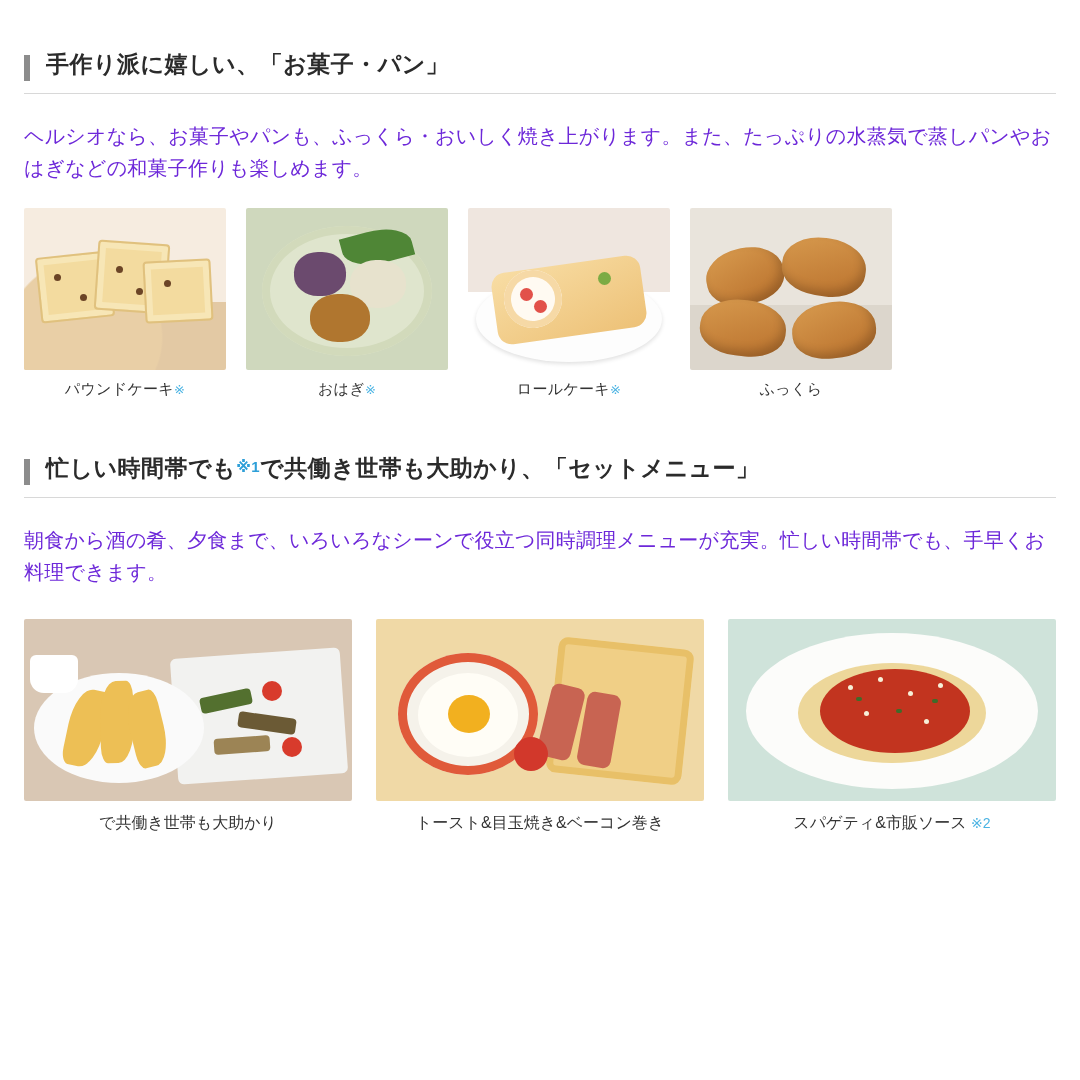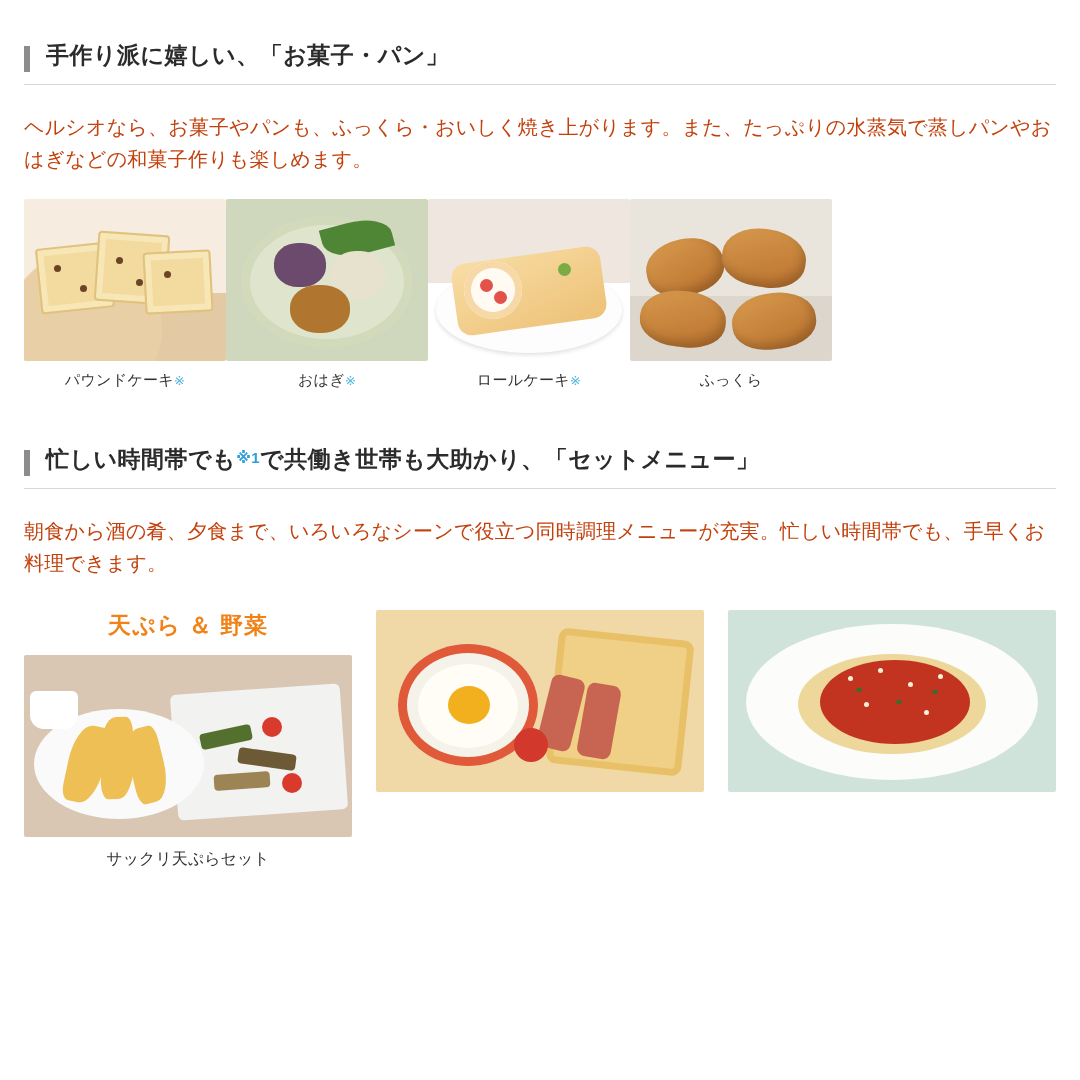--- a/index.html
+++ b/index.html
@@ -3,21 +3,21 @@
 <meta charset="utf-8">
 <style>
   * { box-sizing: border-box; margin: 0; padding: 0; }
   html, body {
     width: 1080px; height: 1080px;
     background: #ffffff;
     font-family: "Liberation Sans", "DejaVu Sans", sans-serif;
     color: #333333;
     overflow: hidden;
   }
-  .page { width: 1080px; height: 1080px; position: relative; padding: 0 24px; }
+  .page { width: 1080px; height: 1080px; position: relative; padding: 9px 24px; }
 
   
   .section { width: 1032px; margin: 0 auto; }
   .sec-head {
     position: relative;
     border-bottom: 1px solid #d8d8d8;
     padding: 0 0 14px 22px;
   }
   .sec-head::before {
     content: "";
@@ -37,29 +37,29 @@
     color: #2e9fd8;
     font-size: 15px;
     vertical-align: 4px;
     font-weight: bold;
   }
 
   .sec-desc {
     margin-top: 26px;
     font-size: 20px;
     line-height: 1.62;
-    color: #c2410c;
+    color: #6d28d9;
     letter-spacing: 0.2px;
   }
 
   
   .strip {
     margin-top: 24px;
     display: flex;
-    gap: 0;
+    gap: 20px;
   }
   .strip .cell { width: 202px; }
   .strip .ph {
     width: 202px; height: 162px;
     border-radius: 2px;
     overflow: hidden;
     position: relative;
   }
   .cap {
     margin-top: 10px;
@@ -269,65 +269,66 @@
 
   <div class="section">
     <div class="sec-head">
       <div class="sec-title"><span>忙しい時間帯でも</span><span class="sup-blue">※1</span><span>で共働き世帯も大助かり、「セットメニュー」</span></div>
     </div>
     <p class="sec-desc">朝食から酒の肴、夕食まで、いろいろなシーンで役立つ同時調理メニューが充実。忙しい時間帯でも、手早くお料理できます。</p>
 
     <div class="setgrid">
 
       <div class="cell">
-        <div class="set-title">天ぷら ＆ 野菜</div>
         <div class="ph img-tempura">
           <div class="bg"></div>
           <div class="mat"></div>
           <div class="plateL"></div>
           <div class="cup"></div>
           <div class="veg" style="left:176px;top:74px;width:52px;height:16px;transform:rotate(-12deg)"></div>
           <div class="veg" style="left:214px;top:96px;width:58px;height:16px;transform:rotate(8deg);background:#6b5a35"></div>
           <div class="veg" style="left:190px;top:118px;width:56px;height:16px;transform:rotate(-4deg);background:#9c8455"></div>
           <div class="tom" style="left:238px;top:62px"></div>
           <div class="tom" style="left:258px;top:118px"></div>
           <div class="shrimp sh1"></div>
           <div class="shrimp sh2"></div>
           <div class="shrimp sh3"></div>
         </div>
-        <div class="set-cap"><span>サックリ天ぷらセット</span><span class="mark"></span></div>
+        <div class="set-cap"><span>で共働き世帯も大助かり</span><span class="mark"></span></div>
       </div>
 
       <div class="cell">
         <div class="ph img-break">
           <div class="bg"></div>
           <div class="toast"></div>
           <div class="pan"></div>
           <div class="white"></div>
           <div class="yolk"></div>
           <div class="bacon" style="left:168px;top:66px;transform:rotate(14deg)"></div>
           <div class="bacon" style="left:206px;top:74px;transform:rotate(10deg)"></div>
           <div class="tom2"></div>
         </div>
+        <div class="set-cap"><span>トースト&amp;目玉焼き&amp;ベーコン巻き</span><span class="mark"></span></div>
       </div>
 
       <div class="cell">
         <div class="ph img-pasta">
           <div class="bg"></div>
           <div class="plate2"></div>
           <div class="noodle"></div>
           <div class="sauce"></div>
           <div class="cheese" style="left:120px;top:66px"></div>
           <div class="cheese" style="left:150px;top:58px"></div>
           <div class="cheese" style="left:180px;top:72px"></div>
           <div class="cheese" style="left:210px;top:64px"></div>
           <div class="cheese" style="left:136px;top:92px"></div>
           <div class="cheese" style="left:196px;top:100px"></div>
           <div class="herb" style="left:128px;top:78px"></div>
           <div class="herb" style="left:168px;top:90px"></div>
           <div class="herb" style="left:204px;top:80px"></div>
         </div>
+        <div class="set-cap"><span>スパゲティ&amp;市販ソース</span> <span class="mark">※2</span></div>
       </div>
 
     </div>
   </div>
 
 </div>
 
 </body></html>

